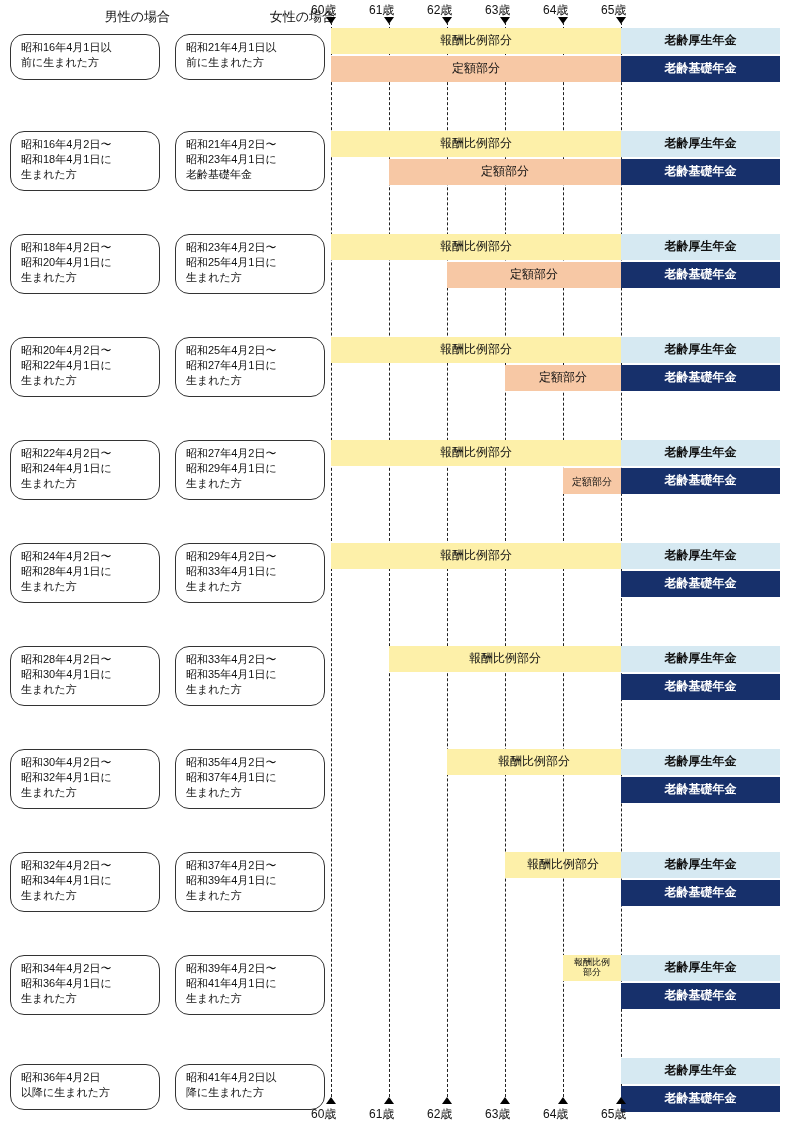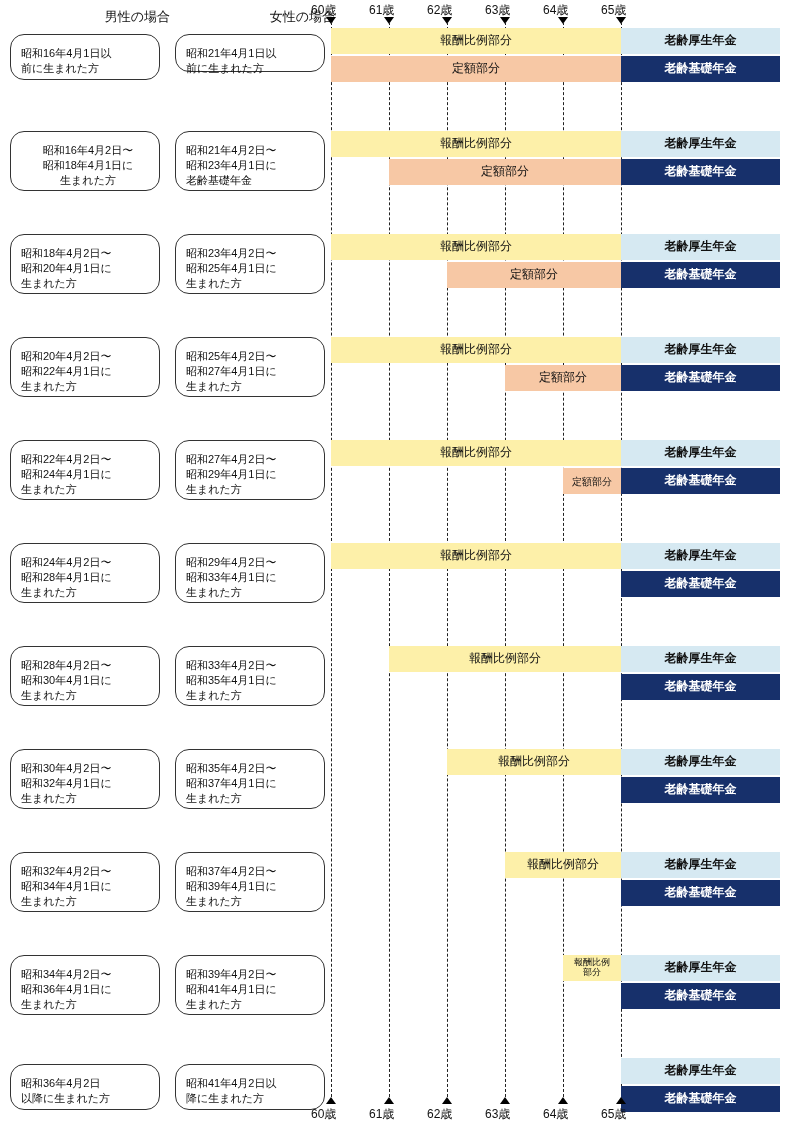--- a/index.html
+++ b/index.html
@@ -63,21 +63,21 @@
     width:800px;
   }
   .bracket{
     position:absolute;
     box-sizing:border-box;
     border:1px solid #333;
     border-radius:14px;
     font-size:11px;
     line-height:15px;
     color:#111;
-    padding:11px 4px 4px 10px;
+    padding:5px 4px 4px 10px;
     background:#fff;
     white-space:pre-line;
   }
   .bracket.male{left:10px;width:150px;}
   .bracket.female{left:175px;width:150px;}
 
   .bar{
     position:absolute;
     box-sizing:border-box;
     font-size:12px;
@@ -122,29 +122,29 @@
       <div class="vline" style="left: 389px;"></div>
       <div class="vline" style="left: 447px;"></div>
       <div class="vline" style="left: 505px;"></div>
       <div class="vline" style="left: 563px;"></div>
       <div class="vline" style="left: 621px;"></div>
     </div>
   <div id="rows">
       <div class="row" style="top: 28px; height: 103px;">
         <div class="bracket male" style="top: 6px; height: 46px;">昭和16年4月1日以
 前に生まれた方</div>
-        <div class="bracket female" style="top: 6px; height: 38px;">昭和21年4月1日以
+        <div class="bracket female" style="top: 6px; height: 46px;">昭和21年4月1日以
 前に生まれた方</div>
         <div class="bar hoshu" style="left: 331px; width: 290px; top: 0px; height: 26px;">報酬比例部分</div>
         <div class="bar teigaku" style="left: 331px; width: 290px; top: 28px; height: 26px;">定額部分</div>
         <div class="bar kousei" style="left: 621px; width: 159px; top: 0px; height: 26px;">老齢厚生年金</div>
         <div class="bar kiso" style="left: 621px; width: 159px; top: 28px; height: 26px;">老齢基礎年金</div>
       </div>
       <div class="row" style="top: 131px; height: 103px;">
-        <div class="bracket male" style="top: 0px; height: 60px; text-align: center;">昭和16年4月2日〜
+        <div class="bracket male" style="top: 0px; height: 60px;">昭和16年4月2日〜
 昭和18年4月1日に
 生まれた方</div>
         <div class="bracket female" style="top: 0px; height: 60px;">昭和21年4月2日〜
 昭和23年4月1日に
 老齢基礎年金</div>
         <div class="bar hoshu" style="left: 331px; width: 290px; top: 0px; height: 26px;">報酬比例部分</div>
         <div class="bar teigaku" style="left: 389px; width: 232px; top: 28px; height: 26px;">定額部分</div>
         <div class="bar kousei" style="left: 621px; width: 159px; top: 0px; height: 26px;">老齢厚生年金</div>
         <div class="bar kiso" style="left: 621px; width: 159px; top: 28px; height: 26px;">老齢基礎年金</div>
       </div>

